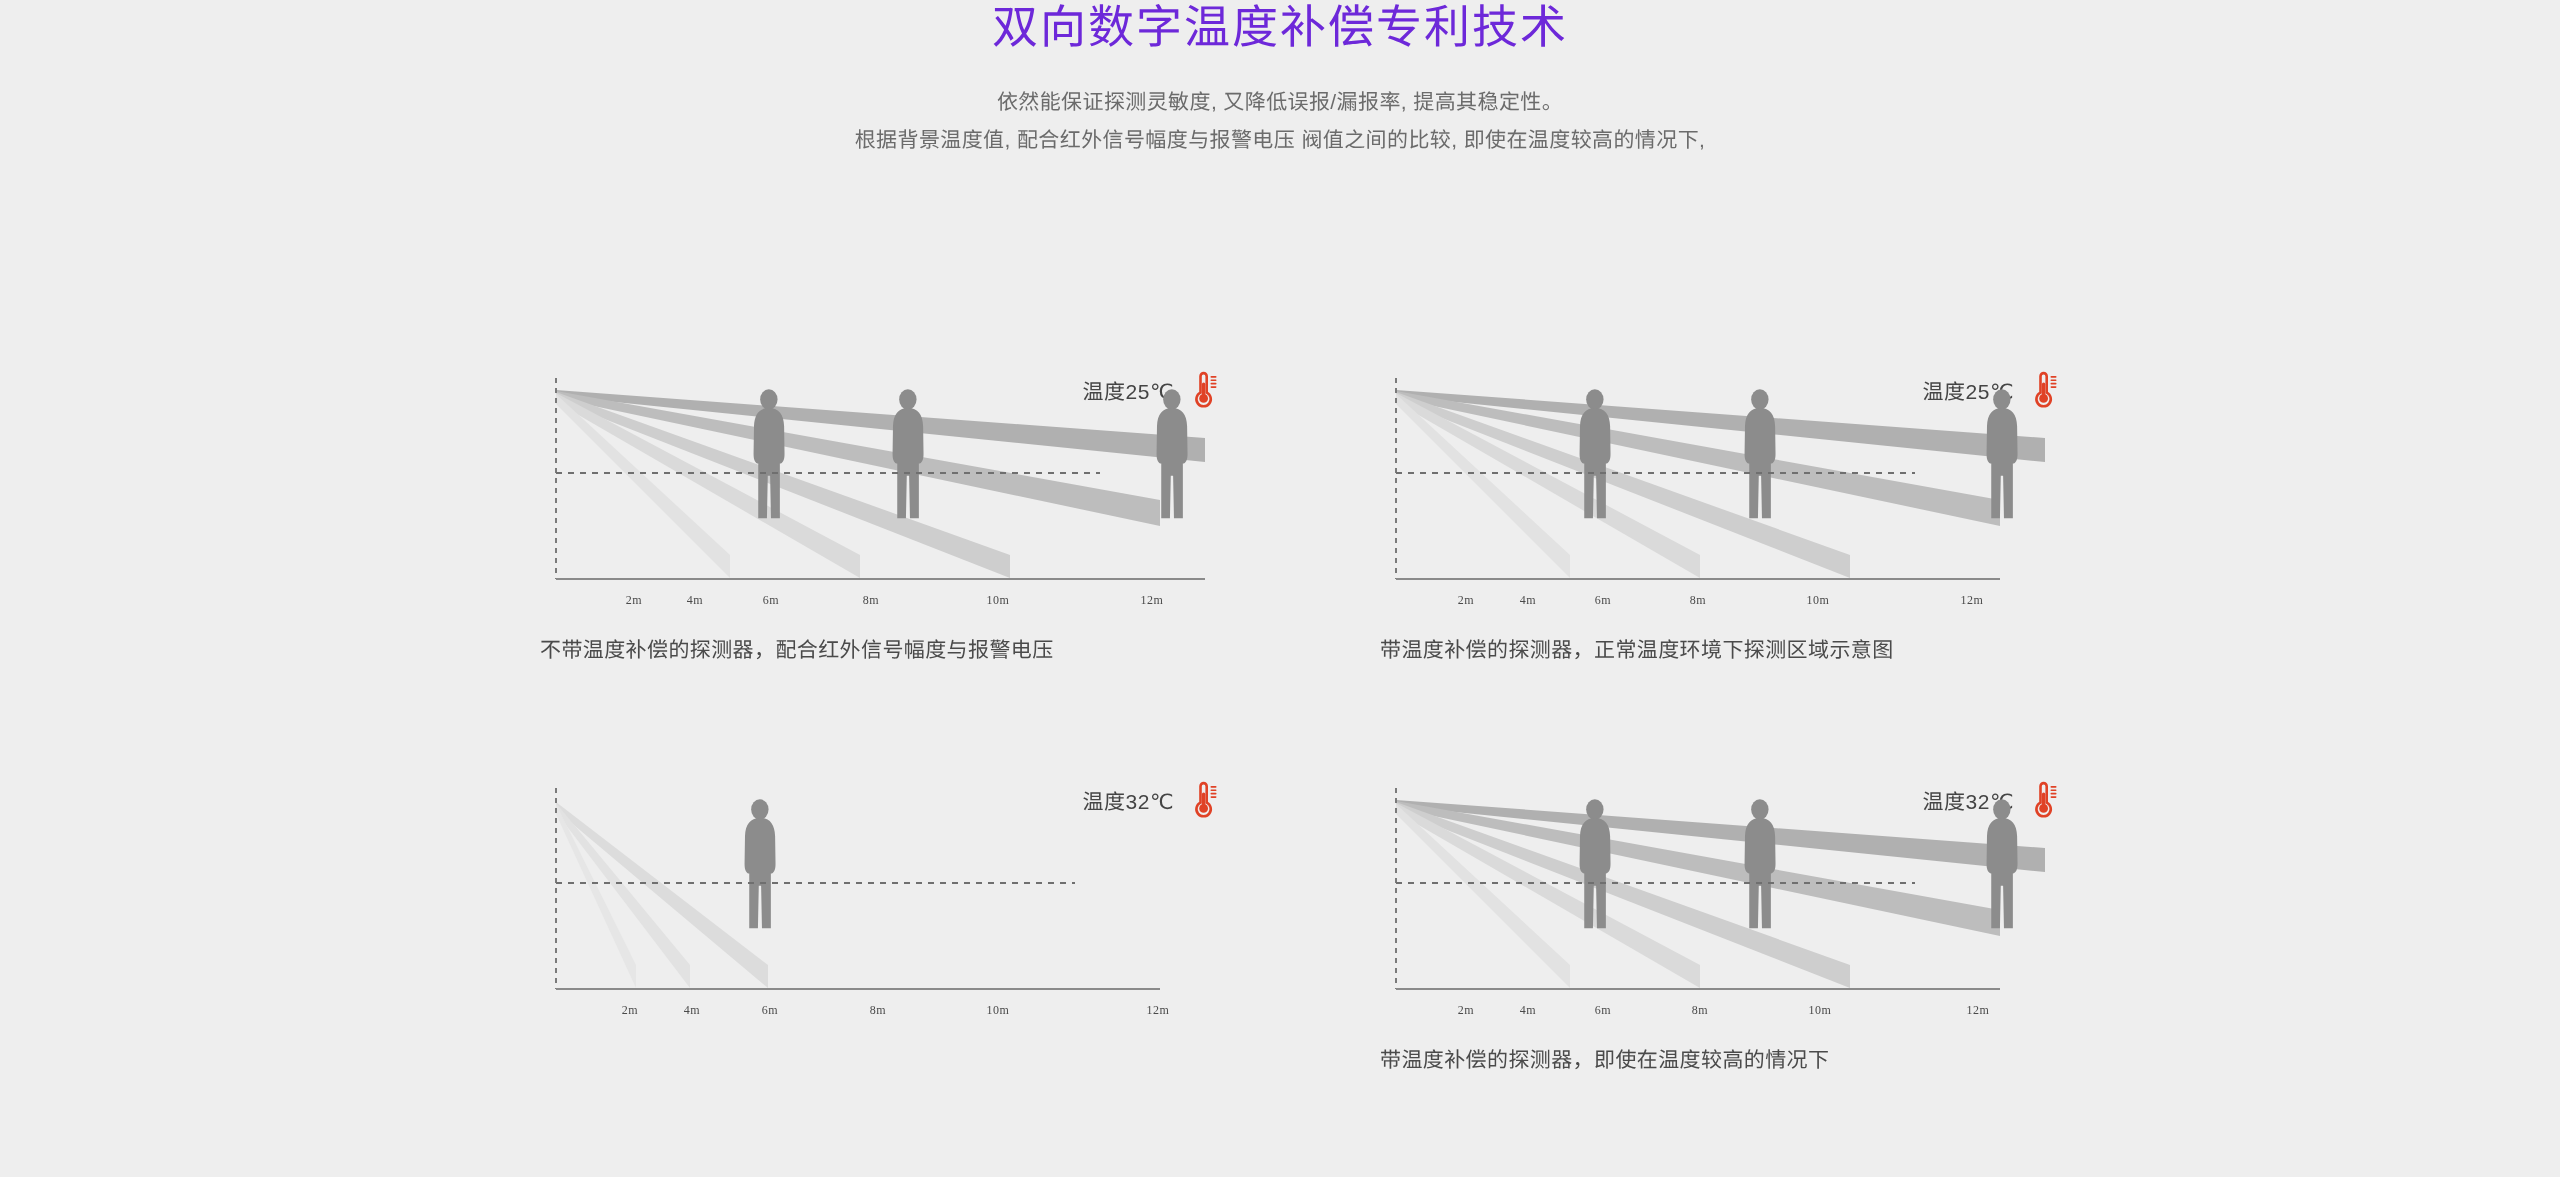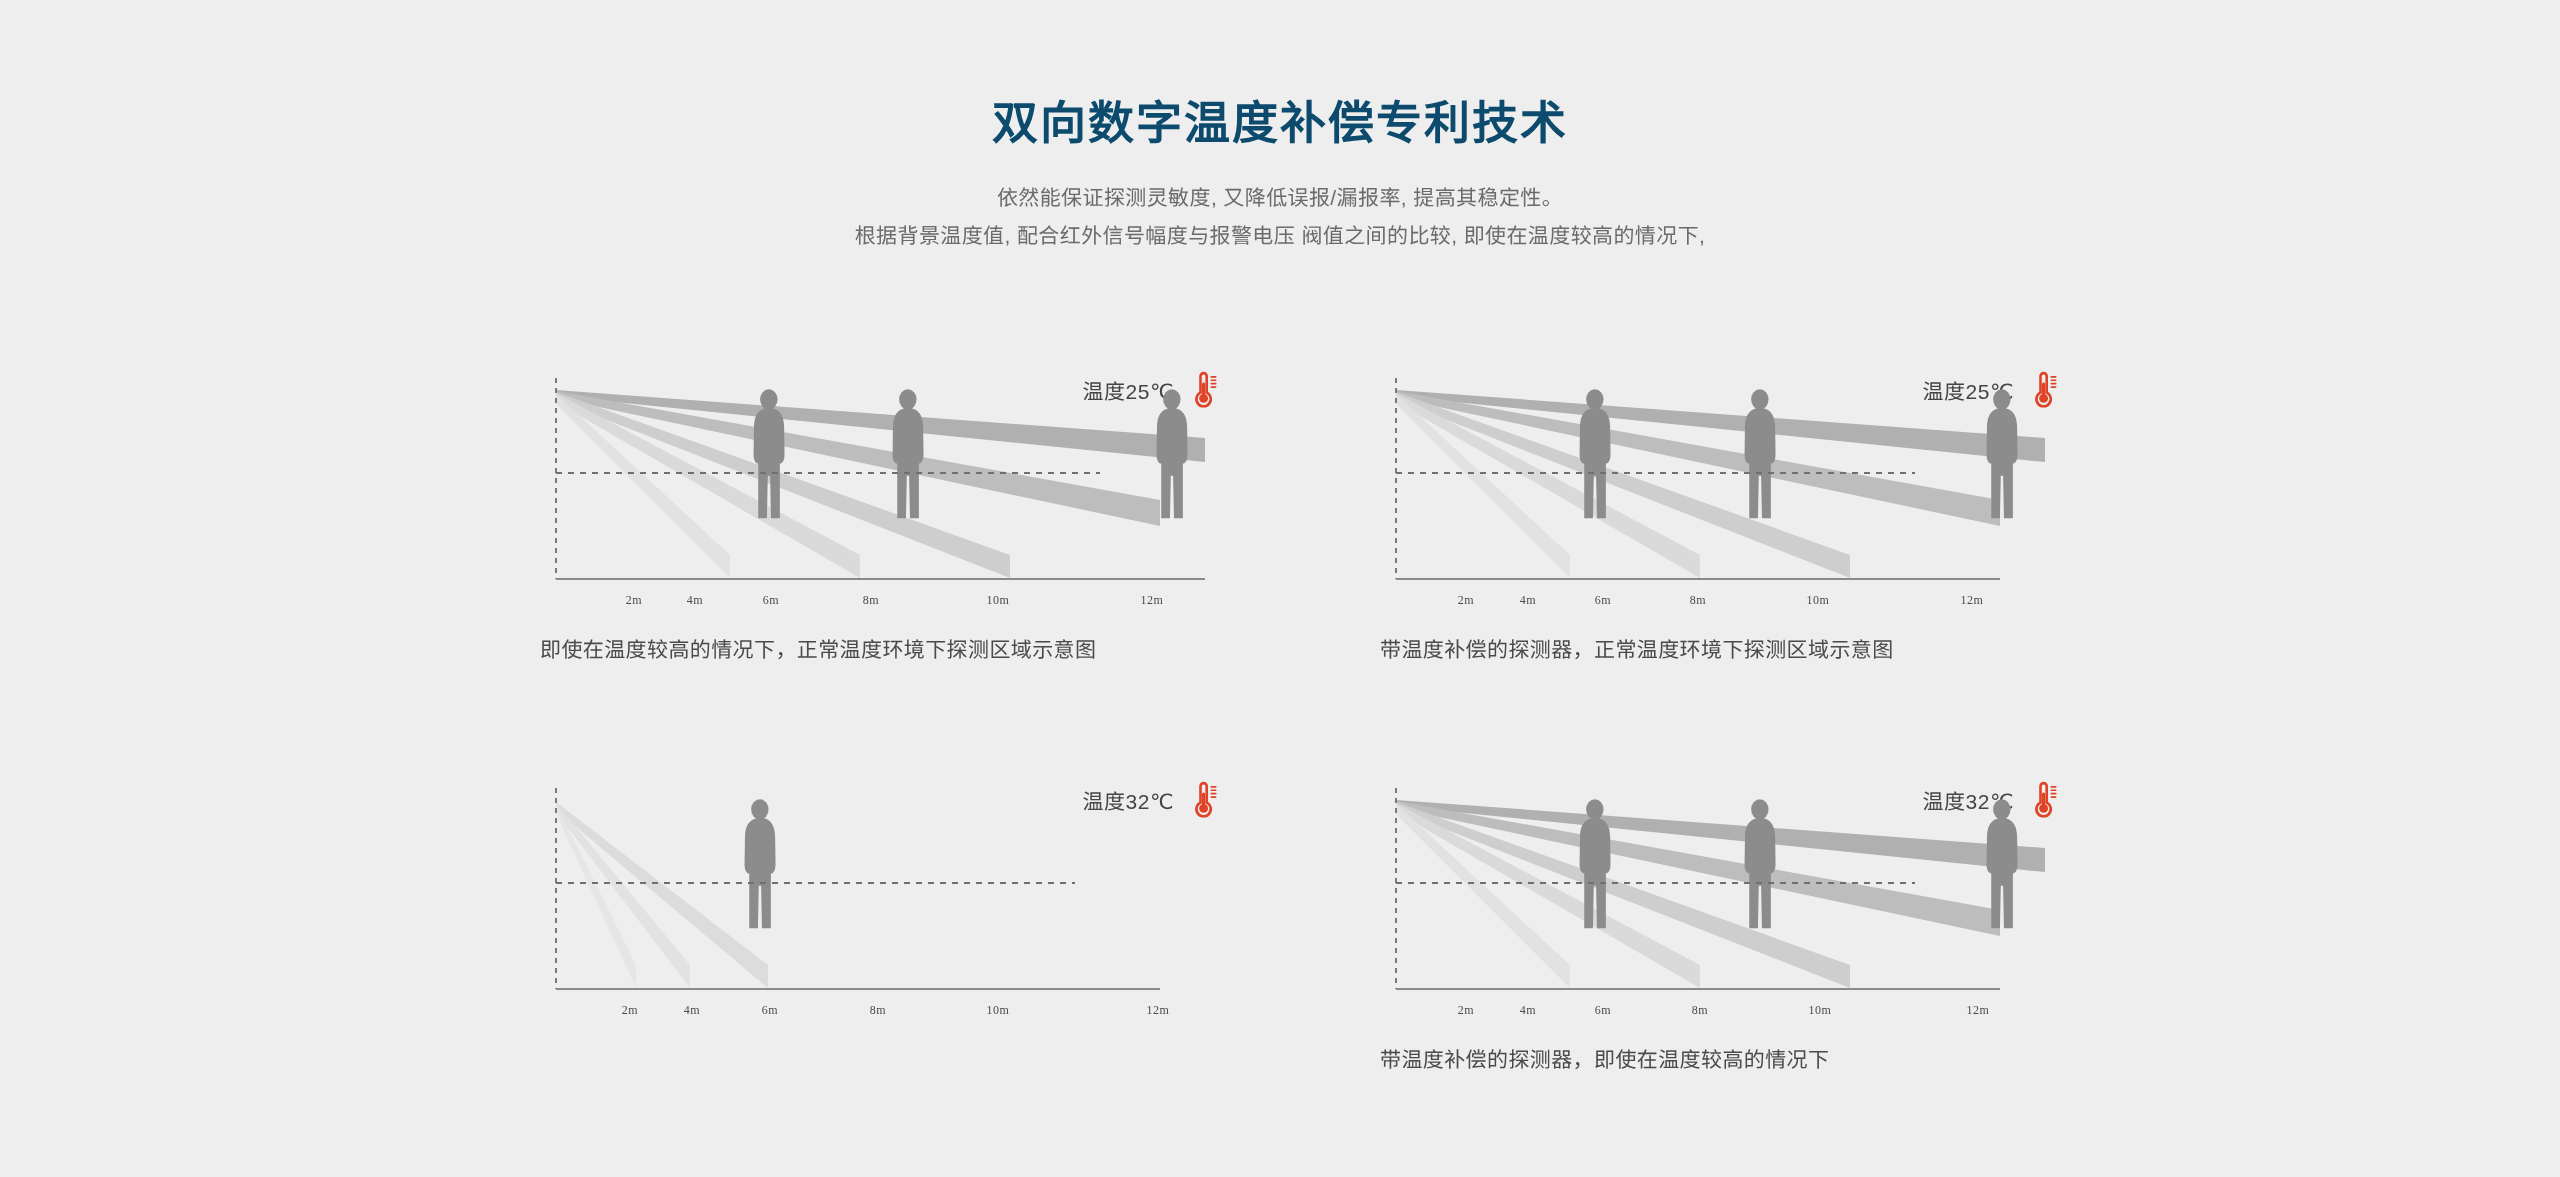--- a/index.html
+++ b/index.html
@@ -27,25 +27,24 @@
   
   .header {
     position: absolute;
     left: 0;
     top: 0;
     width: 2560px;
     text-align: center;
   }
   .page-title {
     margin: 0;
-    padding-top: 96px;
     font-size: 46px;
-    font-weight: 700;
+    font-weight: 400;
     letter-spacing: 2px;
-    color: #0c4a6e;
+    color: #6d28d9;
     line-height: 1.2;
   }
   .subtitle {
     margin: 0;
     padding-top: 28px;
     font-size: 21px;
     line-height: 38px;
     color: #6b6b6b;
     font-weight: 400;
     letter-spacing: 0.4px;
@@ -203,21 +202,21 @@
 
       <div class="axis-labels">
         <span class="axis-tick" style="left:94px">2m</span>
         <span class="axis-tick" style="left:155px">4m</span>
         <span class="axis-tick" style="left:231px">6m</span>
         <span class="axis-tick" style="left:331px">8m</span>
         <span class="axis-tick" style="left:458px">10m</span>
         <span class="axis-tick" style="left:612px">12m</span>
       </div>
 
-      <div class="caption">即使在温度较高的情况下，正常温度环境下探测区域示意图</div>
+      <div class="caption">不带温度补偿的探测器，配合红外信号幅度与报警电压</div>
     </div>
 
     <div class="panel p1">
       <div class="temp-row">
         <span class="temp-label">温度25℃</span>
         <svg class="thermo-icon" viewBox="0 0 34 40">
           <path d="M14.5 22.6 V6.2 a3.1 3.1 0 0 1 6.2 0 V22.6 a7.2 7.2 0 1 1 -6.2 0 Z" fill="none" stroke="#e04226" stroke-width="2.6"></path>
           <circle cx="17.6" cy="28.4" r="4.4" fill="#e04226"></circle>
           <rect x="15.9" y="12.6" width="3.4" height="14.4" rx="1.7" fill="#e04226"></rect>
           <g fill="#e04226">

